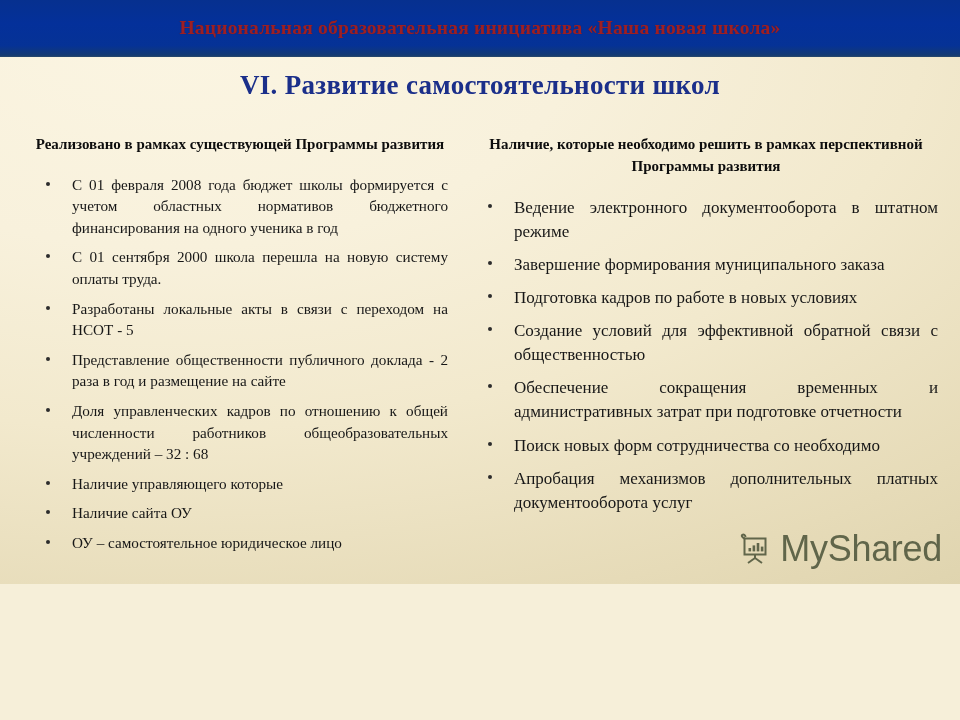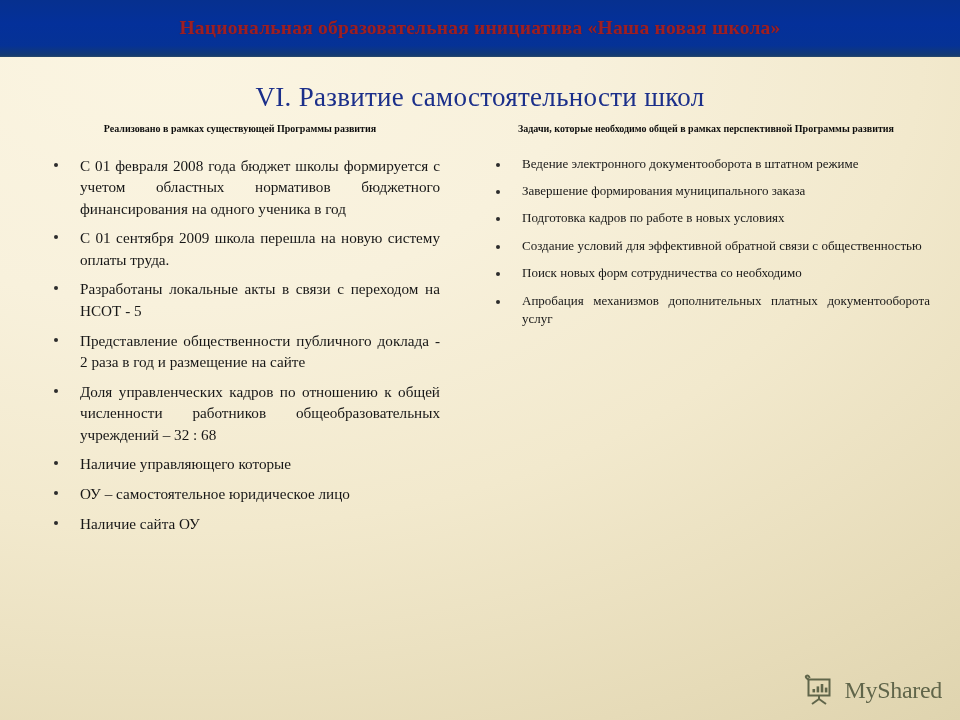--- a/index.html
+++ b/index.html
@@ -11,21 +11,21 @@
     width: 960px;
     height: 720px;
     overflow: hidden;
     font-family: "Liberation Serif", "DejaVu Serif", serif;
     background: #f6efd9;
   }
 
   .slide {
     position: relative;
     width: 960px;
-    height: 720px;
+    height: 584px;
     box-sizing: border-box;
     background:
       radial-gradient(ellipse 150% 130% at 18% 6%,
         #fbf5e2 0%,
         #f8f1dc 28%,
         #f2e9cd 52%,
         #e6dbb8 78%,
         #dacfa8 100%);
   }
 
@@ -50,25 +50,25 @@
     letter-spacing: 0.2px;
     white-space: nowrap;
     text-shadow: 0 0 1px rgba(90,12,14,0.45);
     margin-top: -2px;
   }
 
   
   .slide-title {
     position: absolute;
     left: 0;
-    top: 82px;
+    top: 70px;
     width: 960px;
     text-align: center;
     color: #1b2f8a;
-    font-weight: normal;
+    font-weight: bold;
     font-size: 27px;
     letter-spacing: 0.3px;
     white-space: nowrap;
   }
 
   
   .columns {
     position: absolute;
     left: 0;
     top: 118px;
@@ -84,30 +84,30 @@
   .col-right {
     width: 498px;
     padding: 0 18px 0 8px;
     box-sizing: border-box;
   }
 
   .col-heading {
     text-align: center;
     font-weight: bold;
     color: #0d0d0d;
-    font-size: 10px;
+    font-size: 15px;
     line-height: 1.45;
-    margin: 4px 0 18px 0;
+    margin: 16px 0 18px 0;
   }
   .col-left .col-heading { padding: 0 6px; }
   .col-right .col-heading { padding: 0 2px; }
 
   ul.bullets {
     list-style: none;
-    margin: 12px;
+    margin: 4px;
     padding: 0;
   }
   ul.bullets > li {
     position: relative;
     padding-left: 40px;
     margin-bottom: 8px;
     color: #171717;
     text-align: justify;
     text-justify: inter-word;
     line-height: 1.42;
@@ -116,36 +116,36 @@
     content: "";
     position: absolute;
     left: 14px;
     top: 8px;
     width: 4px;
     height: 4px;
     border-radius: 50%;
     background: #2c2c2c;
   }
   .col-left ul.bullets > li { font-size: 15.2px; }
-  .col-right ul.bullets > li { font-size: 13px; margin-bottom: 9px; }
+  .col-right ul.bullets > li { font-size: 17px; margin-bottom: 9px; }
 
   
   .watermark {
     position: absolute;
     right: 18px;
     bottom: 14px;
     display: flex;
     align-items: center;
     gap: 8px;
     opacity: 0.85;
   }
   .watermark svg { display: block; }
   .watermark-text {
-    font-family: Liberation Serif, serif;
-    font-size: 24px;
+    font-family: Liberation Sans, sans-serif;
+    font-size: 36px;
     color: #4a5238;
     letter-spacing: -0.3px;
   }
 </style>
 </head>
 <body>
 
 <div class="slide">
 
   <div class="banner">
@@ -153,37 +153,38 @@
   </div>
 
   <div class="slide-title">VI. Развитие самостоятельности школ</div>
 
   <div class="columns">
 
     <div class="col-left">
       <div class="col-heading">Реализовано в рамках существующей Программы развития</div>
       <ul class="bullets">
         <li>С 01 февраля 2008 года бюджет школы формируется с учетом областных нормативов бюджетного финансирования на одного ученика в год</li>
-        <li>С 01 сентября 2009 школа перешла на новую систему оплаты труда.</li>
+        <li>С 01 сентября 2000 школа перешла на новую систему оплаты труда.</li>
         <li>Разработаны локальные акты в связи с переходом на НСОТ -  5</li>
         <li>Представление общественности публичного доклада  - 2 раза в год и размещение на сайте</li>
         <li>Доля управленческих кадров по отношению к общей численности работников общеобразовательных учреждений – 32 : 68</li>
         <li>Наличие управляющего  которые</li>
+        <li>Наличие сайта ОУ</li>
         <li>ОУ – самостоятельное юридическое лицо</li>
-        <li>Наличие сайта ОУ</li>
       </ul>
     </div>
 
     <div class="col-right">
-      <div class="col-heading">Задачи, которые необходимо общей в рамках перспективной Программы развития</div>
+      <div class="col-heading">Наличие, которые необходимо решить в рамках перспективной Программы развития</div>
       <ul class="bullets">
         <li>Ведение электронного документооборота в штатном режиме</li>
         <li>Завершение формирования муниципального заказа</li>
         <li>Подготовка кадров по работе в новых условиях</li>
         <li>Создание условий для эффективной обратной связи с общественностью</li>
+        <li>Обеспечение сокращения временных и административных затрат при подготовке отчетности</li>
         <li>Поиск новых форм сотрудничества со необходимо</li>
         <li>Апробация механизмов дополнительных платных документооборота услуг</li>
       </ul>
     </div>
 
   </div>
 
   <div class="watermark">
     <span>
       <svg width="34" height="32" viewBox="0 0 34 32" aria-hidden="true">

